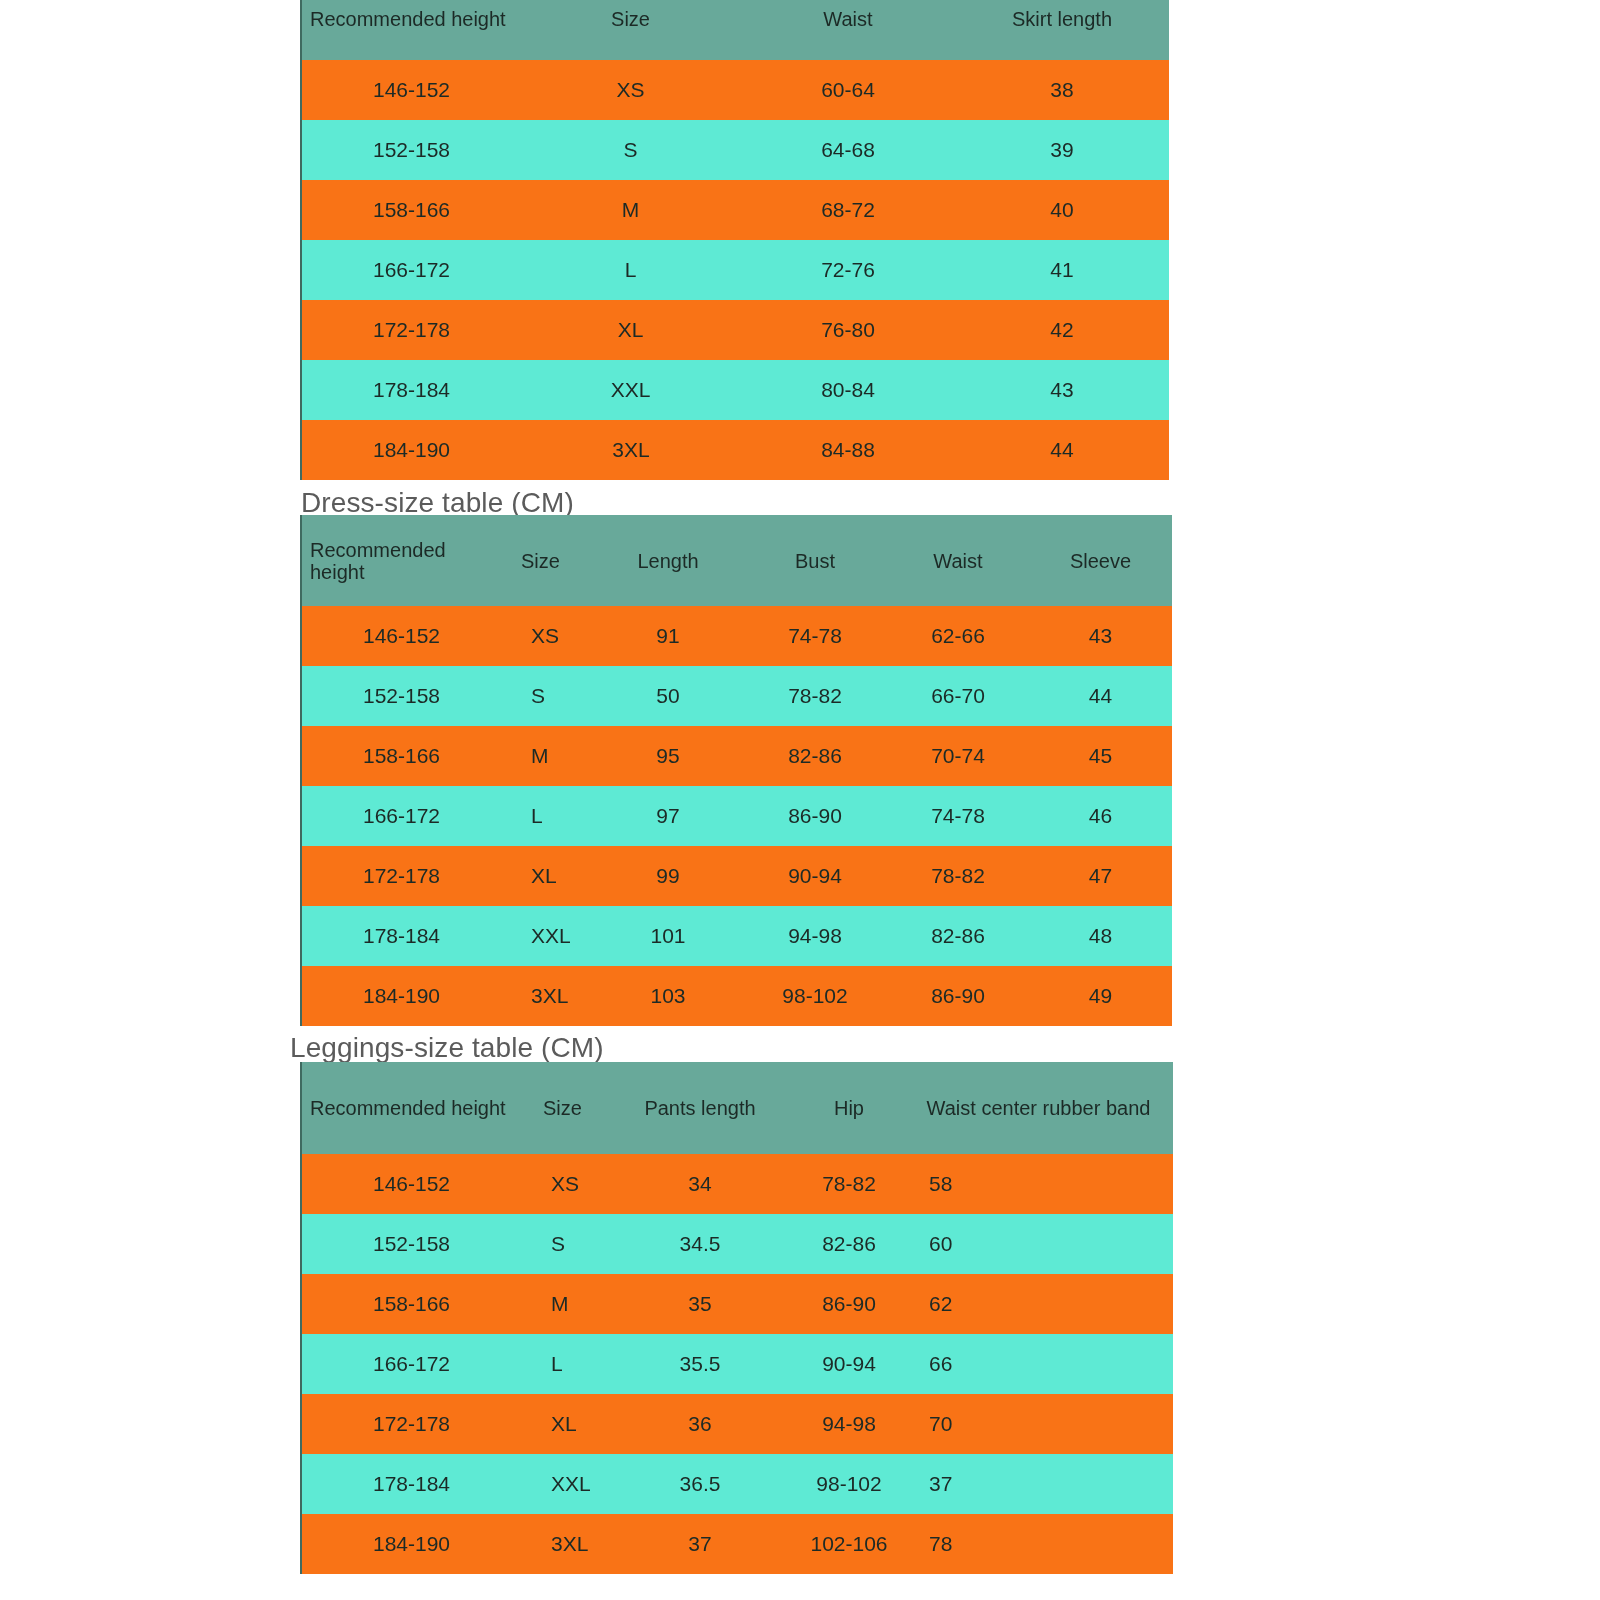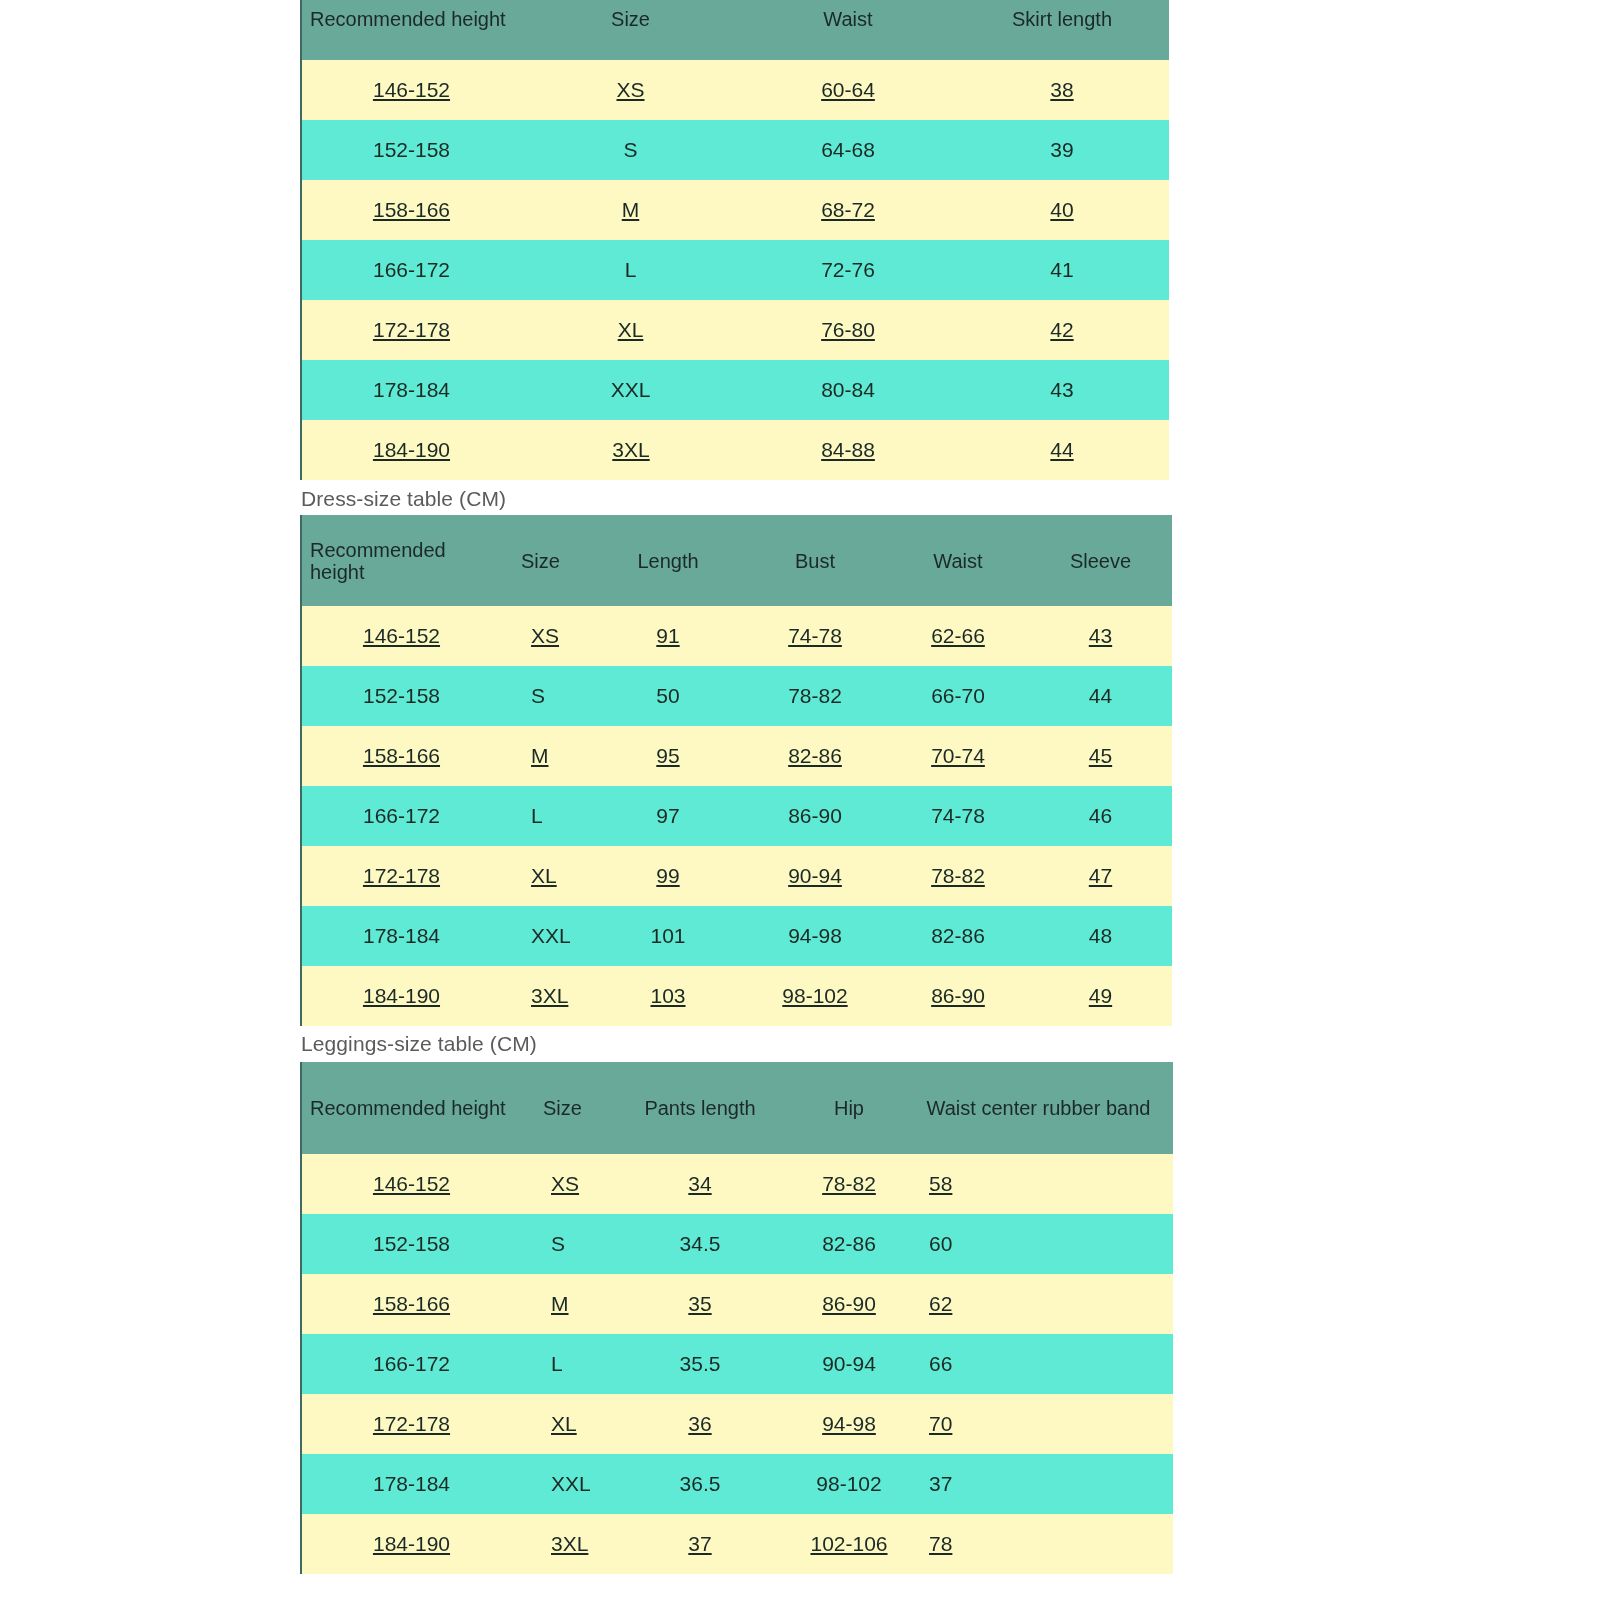--- a/index.html
+++ b/index.html
@@ -32,32 +32,32 @@
     color: #1c2a26;
     text-align: center;
     vertical-align: middle;
     font-size: 21px;
     line-height: 1.1;
     border: 0;
   }
   
   tr.hdr td { background: #68a99a; font-size: 20px; }
   
-  tr.light td { background: #fef9c3; text-decoration: underline; }
+  tr.light td { background: #f97316; }
   tr.dark  td { background: #5eead4; }
 
   
   td.c0 {
     border-right: 2px solid #3f6a60;
   }
   tr.hdr td.c0 { text-align: left; padding-left: 8px; }
 
   .caption {
     position: absolute;
-    font-size: 21px;
+    font-size: 28px;
     color: #5b5b5b;
     letter-spacing: 0.1px;
     white-space: nowrap;
   }
 
   
   #table-skirt-wrap { left: 300px; top: -22px; }
   #table-skirt { width: 868px; }
   #table-skirt tr.hdr td { height: 82px; }
   #table-skirt tr.row td { height: 60px; }
@@ -88,21 +88,21 @@
   #table-leggings .c0 { width: 220px; }
   #table-leggings .c1 { width: 85px; }
   #table-leggings .c2 { width: 188px; }
   #table-leggings .c3 { width: 110px; }
   #table-leggings .c4 { width: 269px; }
   #table-leggings tr.hdr td.c1 { text-align: left; padding-left: 22px; }
   #table-leggings tr.row td.c1 { text-align: left; padding-left: 30px; }
   #table-leggings tr.row td.c4 { text-align: left; padding-left: 25px; }
 
   #caption-dress { left: 301px; top: 487px; }
-  #caption-leggings { left: 301px; top: 1032px; }
+  #caption-leggings { left: 290px; top: 1032px; }
 </style>
 </head>
 <body>
 
 <div class="page">
 
   <div class="tbl-wrap" id="table-skirt-wrap">
     <table class="size-table" id="table-skirt">
       <tbody>
           <tr class="hdr">

